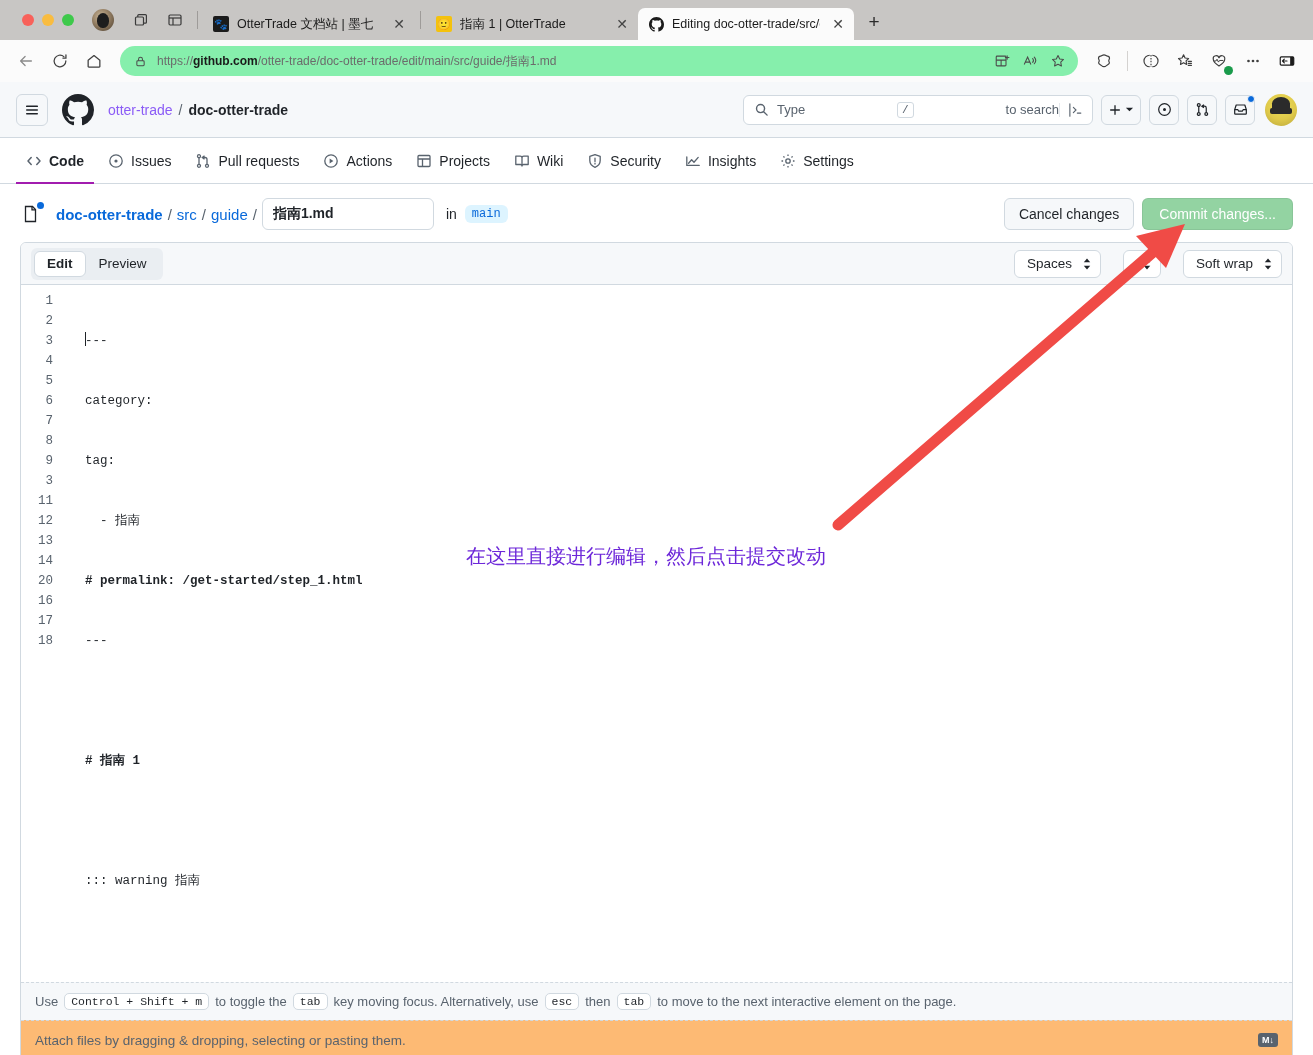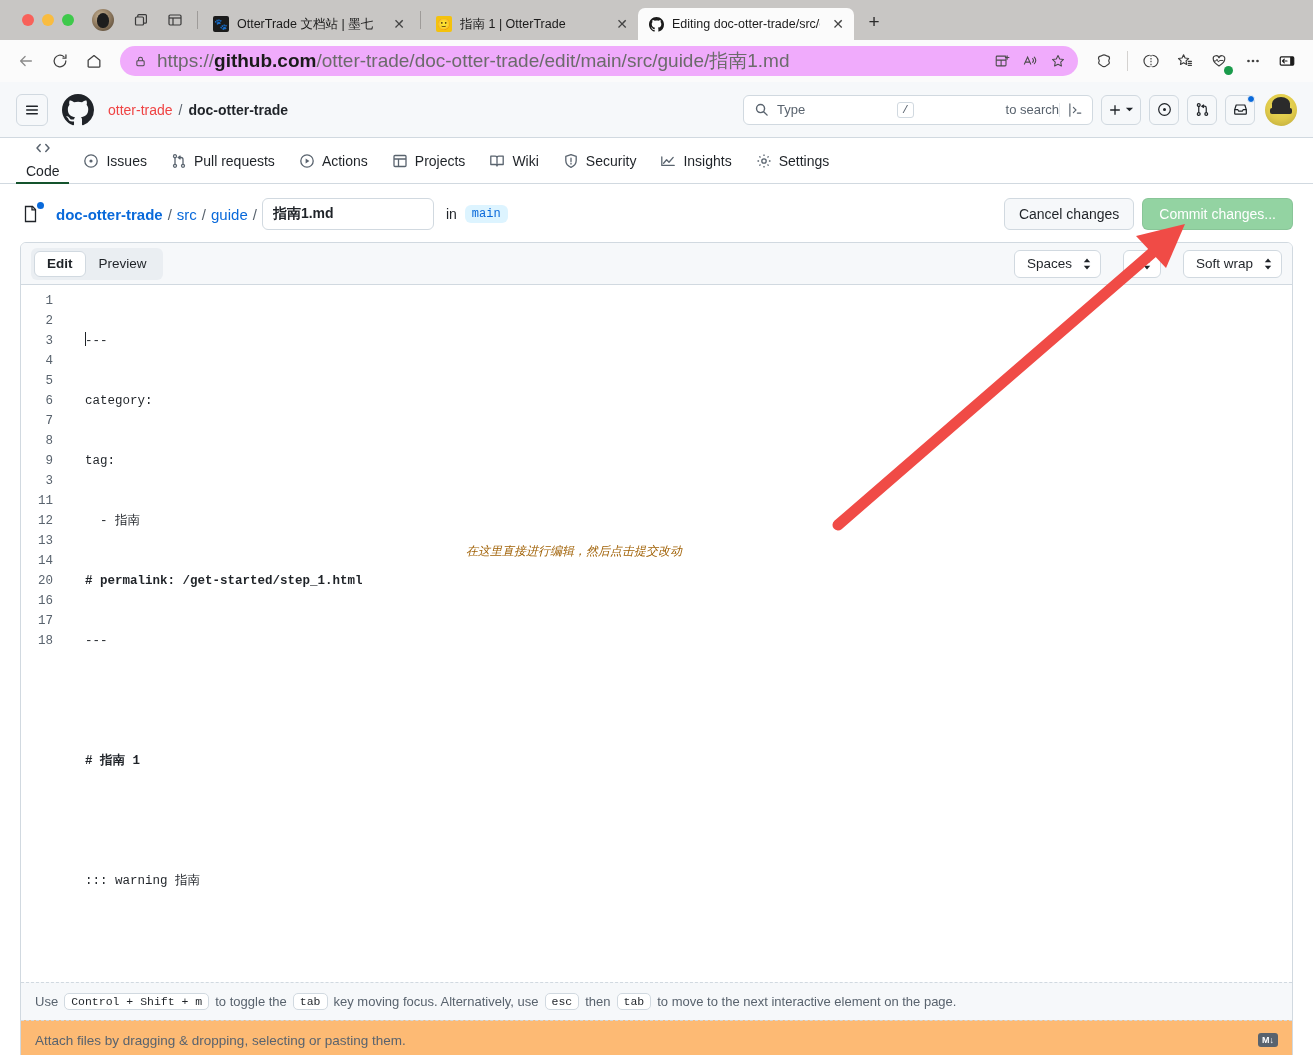--- a/index.html
+++ b/index.html
@@ -97,26 +97,26 @@
     gap: 2px;
   }
   .tb-btn {
     width: 32px; height: 32px; border-radius: 6px;
     display: flex; align-items: center; justify-content: center;
     color: #474747; cursor: pointer; flex: none;
   }
   #omnibox {
     flex: 1;
     height: 30px;
-    background: #f0abfc;
+    background: #86efac;
     border-radius: 16px;
     display: flex; align-items: center;
     padding: 0 6px 0 14px;
     margin: 0 8px;
-    font-size: 19px;
+    font-size: 12px;
     color: #5c5c5c;
     cursor: text;
     min-width: 0;
   }
   #omnibox .lock { margin-right: 10px; color: #4b4b4b; display:flex; flex:none;}
   #url-text { flex: 1; white-space: nowrap; overflow: hidden; min-width: 0; }
   #url-text .url-strong { color: #1b1b1b; font-weight: 700; }
   #url-text .url-dim { color: #6b6b6b; }
   .omni-action {
     width: 28px; height: 28px; border-radius: 50%;
@@ -137,21 +137,21 @@
   .hamburger {
     width: 32px; height: 32px;
     border: 1px solid #d1d9e0; border-radius: 6px;
     display: flex; align-items: center; justify-content: center;
     cursor: pointer; background: #f6f8fa; flex:none;
   }
   .gh-mark { margin: 0 14px 0 14px; flex:none; display:flex; }
   #repo-breadcrumb {
     font-size: 14px; color: #1f2328; display: flex; align-items: center; gap: 6px;
   }
-  #repo-breadcrumb .owner { color: #ef4444; cursor: pointer; }
+  #repo-breadcrumb .owner { color: #8b5cf6; cursor: pointer; }
   #repo-breadcrumb .sep { color: #59636e; }
   #repo-breadcrumb .repo { font-weight: 700; cursor: pointer; }
 
   .header-right { margin-left: auto; display: flex; align-items: center; gap: 8px; }
   #gh-search {
     width: 350px; height: 30px;
     border: 1px solid #d1d9e0; border-radius: 6px;
     background: #ffffff;
     display: flex; align-items: center;
     padding: 0 8px 0 10px;
@@ -200,21 +200,21 @@
     gap: 4px;
   }
   .nav-item {
     height: 44px;
     display: flex; align-items: center; gap: 7px;
     padding: 0 10px;
     font-size: 14px; color: #1f2328; cursor: pointer;
     border-bottom: 2px solid transparent;
     position: relative; top: 1px;
   }
-  .nav-item.active { font-weight: 400; border-bottom: 2px solid #14532d; flex-direction: column; }
+  .nav-item.active { font-weight: 700; border-bottom: 2px solid #a21caf; }
   .nav-item .ni { display:flex; color:#59636e; flex:none;}
 
   
   #edit-head {
     display: flex; align-items: center;
     padding: 14px 20px 12px 22px;
     gap: 0;
   }
   .file-icon { display:flex; margin-right: 14px; position: relative; flex:none;}
   .file-icon .blue-dot {
@@ -350,25 +350,24 @@
 
   
   #annotation-layer {
     position: absolute; left: 0; top: 0;
     width: 1313px; height: 1055px;
     pointer-events: none;
   }
   #annotation-text {
     position: absolute;
     left: 466px; top: 543px;
-    color: #a16207;
-    font-size: 12px;
+    color: #6d28d9;
+    font-size: 20px;
     font-family: "Liberation Sans", sans-serif;
     white-space: nowrap;
-    font-style: italic;
   }
   .page-wrap { position: relative; }
 </style>
 </head>
 <body>
 
 <div class="page-wrap">
 
 <div id="browser-chrome">
 

